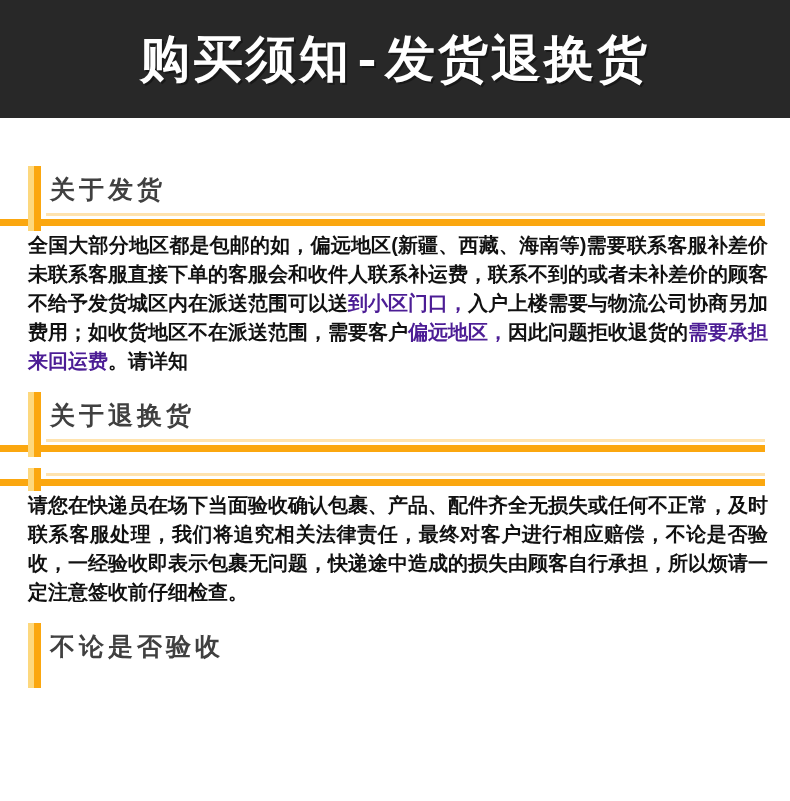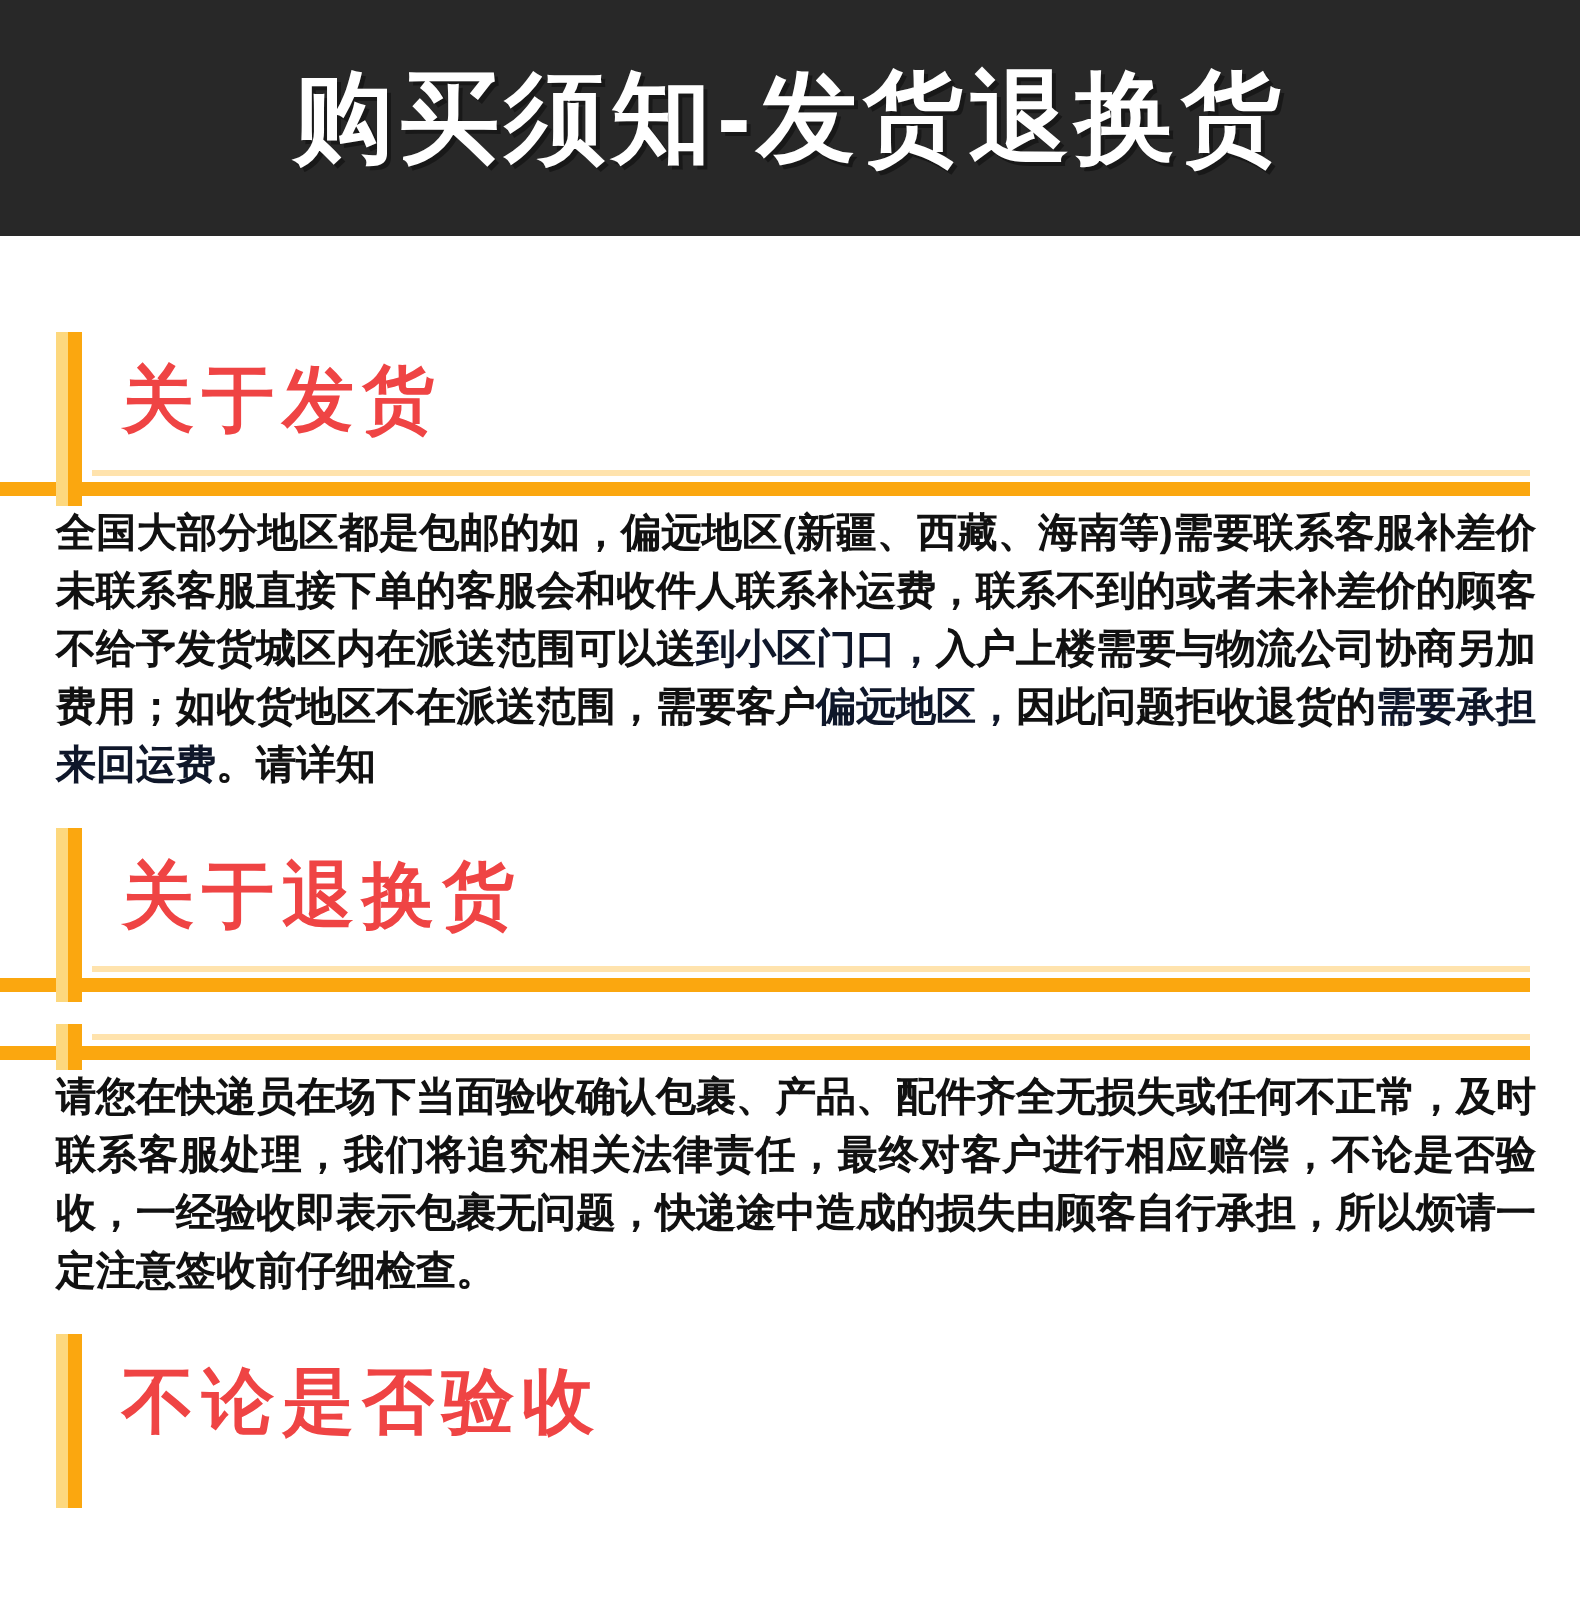--- a/index.html
+++ b/index.html
@@ -7,44 +7,44 @@
     width:790px;height:801px;background:#ffffff;overflow:hidden;
     font-family:"Liberation Sans","DejaVu Sans",sans-serif;
     -webkit-font-smoothing:antialiased;
   }
   .banner{
     height:118px;background:#282828;
     display:flex;align-items:center;justify-content:center;
   }
   .banner h1{
     margin:0;color:#ffffff;font-size:50px;font-weight:700;
-    letter-spacing:3px;text-shadow:2px 2px 0 rgba(0,0,0,.4);
+    letter-spacing:3px;text-shadow:2px 2px 0 rgba(0,0,0,.4);font-family:Liberation Mono, monospace;
   }
   .section{margin-top:14px;}
   .section.first{margin-top:46px;}
   .section-head{position:relative;padding:4px 0 9px 50px;}
   .section-head h2{
-    margin:11px;font-size:36px;line-height:42px;font-weight:700;color:#ef4444;
+    margin:0;font-size:25px;line-height:42px;font-weight:700;color:#404040;
     letter-spacing:4px;
   }
   .vbar{
     position:absolute;left:28px;top:2px;bottom:-12px;width:13px;z-index:2;
     background:linear-gradient(to right,#fdd87e 0 46%,#fba70f 46% 100%);
   }
   .thin-rule{
     position:absolute;left:46px;right:25px;bottom:3px;height:3px;
     background:#ffe3ad;
   }
   .thick-rule{height:7px;background:#fba70f;margin-right:25px;}
   .para{
     margin:5px 22px 0 28px;
     font-size:20px;font-weight:700;color:#111111;line-height:29px;
     text-align:justify;word-break:break-all;
   }
-  .para .red{color:#0f172a;}
+  .para .red{color:#4c1d95;}
 </style>
 </head>
 <body>
 
 <header class="banner">
   <h1>购买须知-发货退换货</h1>
 </header>
 
 <section class="section first">
   <div class="section-head">

